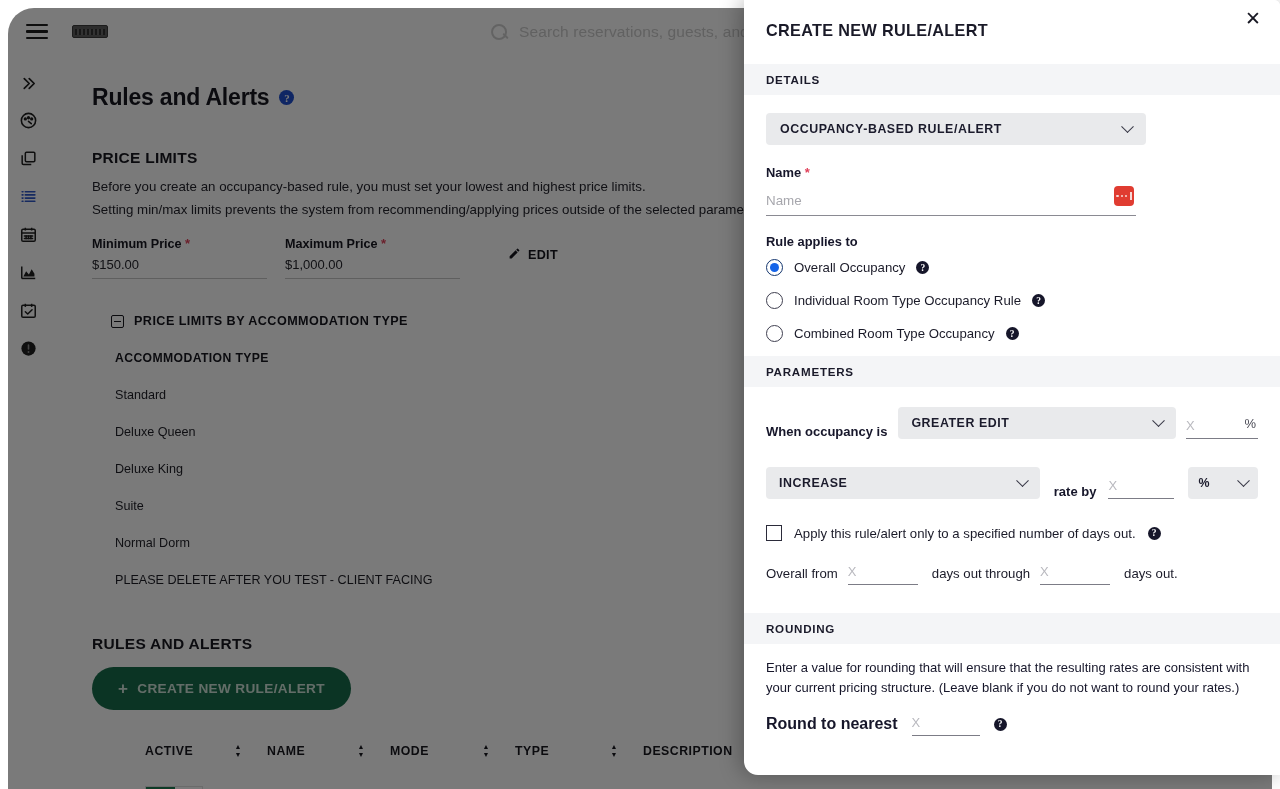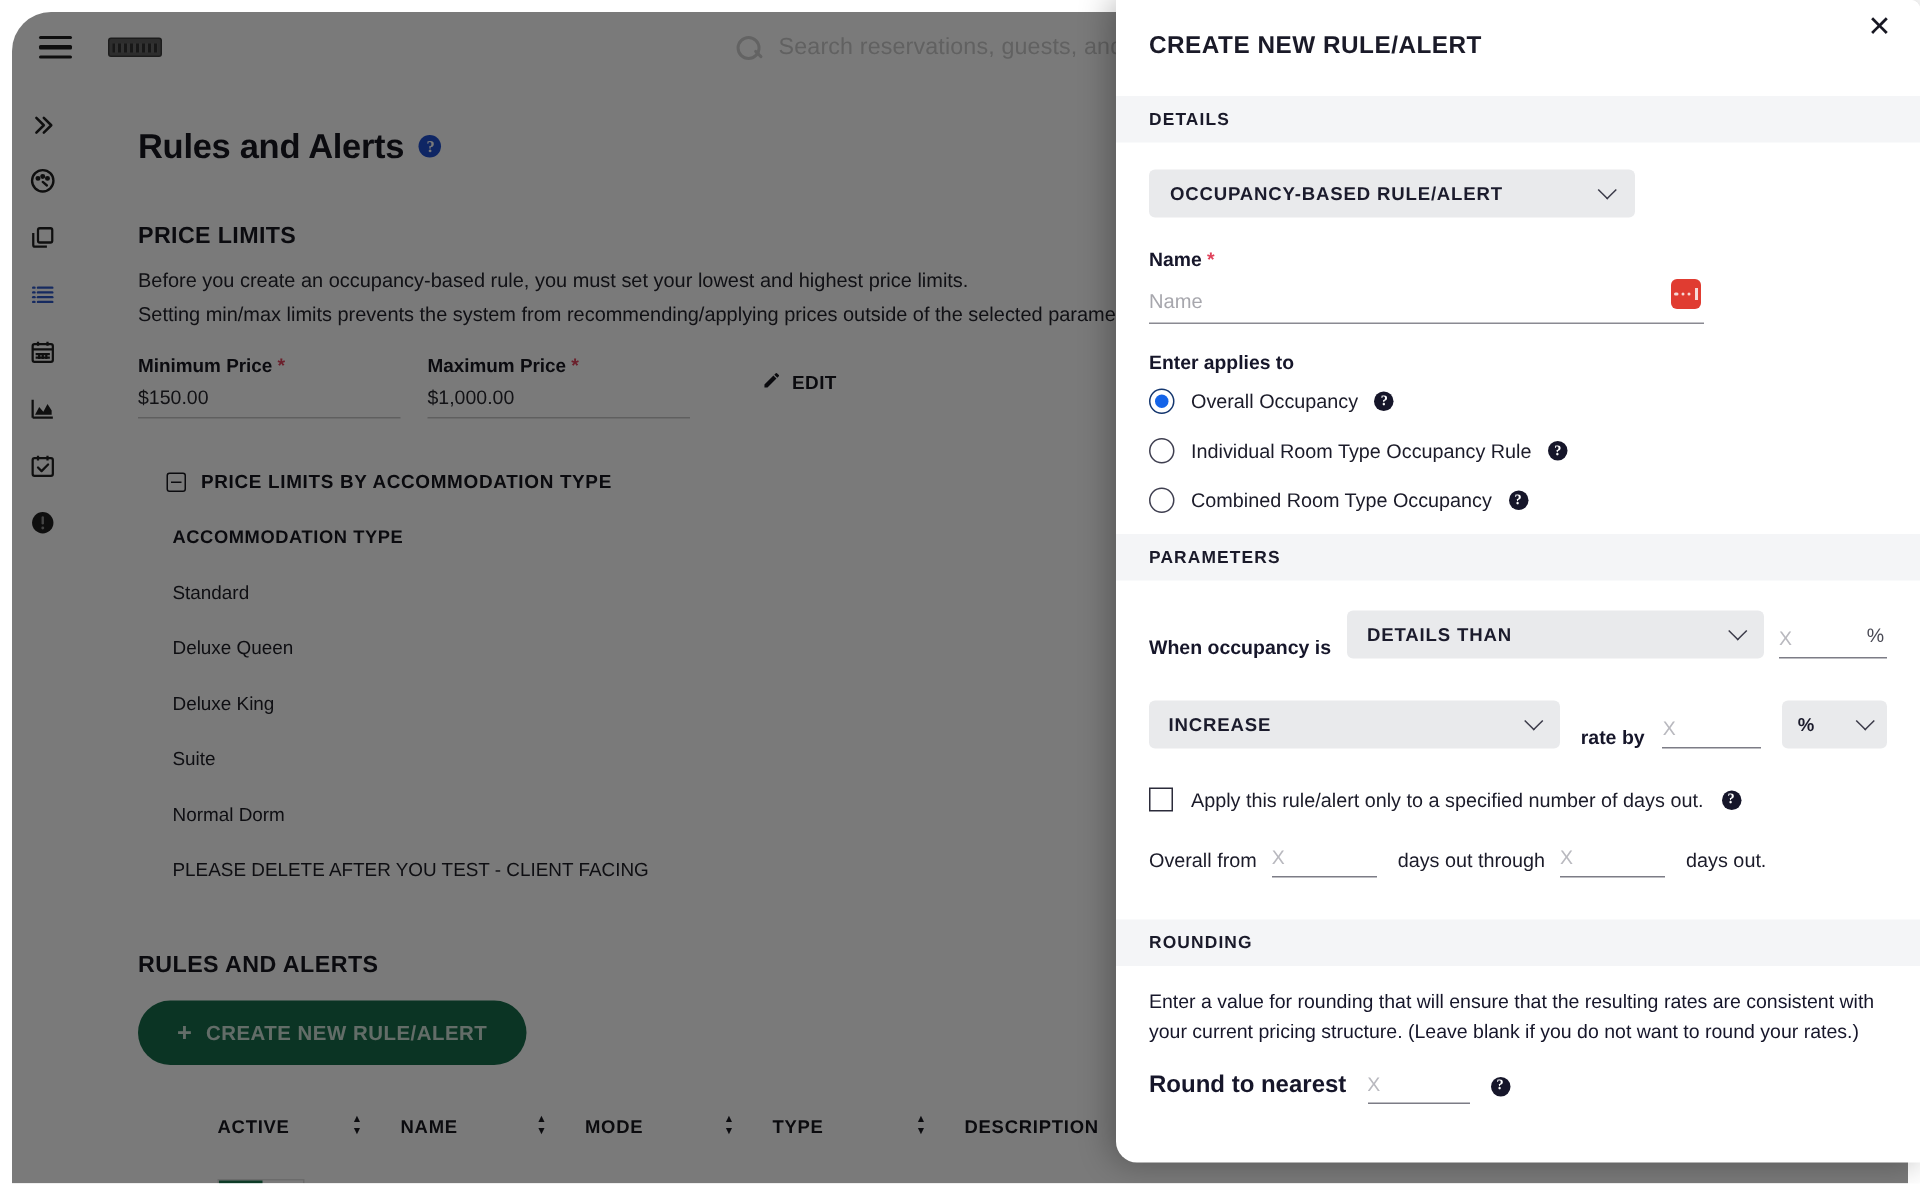--- a/index.html
+++ b/index.html
@@ -436,37 +436,37 @@
   <div class="modal">
 
     <div class="m-head">
       <div class="m-title">CREATE NEW RULE/ALERT</div>
       <div class="m-close">✕</div>
     </div>
 
     <div class="sec-band">DETAILS</div>
 
     <div class="blk">
-      <div class="sel" style="width:324px">
+      <div class="sel" style="width:380px">
         <span>OCCUPANCY-BASED RULE/ALERT</span>
         <span class="chev"></span>
       </div>
 
       <div class="f-lab" style="margin-top:20px"><span>Name</span> <span class="req">*</span></div>
       <div class="name-row">
         <input class="name-input" type="text" placeholder="Name" style="">
         <span class="pw-badge">
             <i></i>
             <i></i>
             <i></i>
             <b></b>
           </span>
       </div>
 
-      <div class="radio-lab">Enter applies to</div>
+      <div class="radio-lab">Rule applies to</div>
 
       <div class="radio-row">
         <span class="radio on"></span>
         <span class="radio-txt">Overall Occupancy</span>
         <span class="qmark">?</span>
       </div>
       <div class="radio-row">
         <span class="radio"></span>
         <span class="radio-txt">Individual Room Type Occupancy Rule</span>
         <span class="qmark">?</span>
@@ -478,21 +478,21 @@
       </div>
     </div>
 
     <div class="sec-band">PARAMETERS</div>
 
     <div class="blk" style="padding-top:16px">
 
       <div class="prow">
         <span class="prow-lab">When occupancy is</span>
         <span class="sel2" style="width:300px;margin-left:11px">
-          <span>DETAILS THAN</span>
+          <span>GREATER EDIT</span>
           <span class="chev"></span>
         </span>
         <span style="position:relative;margin-left:10px;width:72px;display:flex;align-items:center;">
           <input class="uline" style="width: 72px;" type="text" placeholder="X">
           <span class="pct" style="position:absolute;right:2px;top:1px;">%</span>
         </span>
       </div>
 
       <div class="prow" style="margin-top:28px">
         <span class="sel2" style="width:286px">

